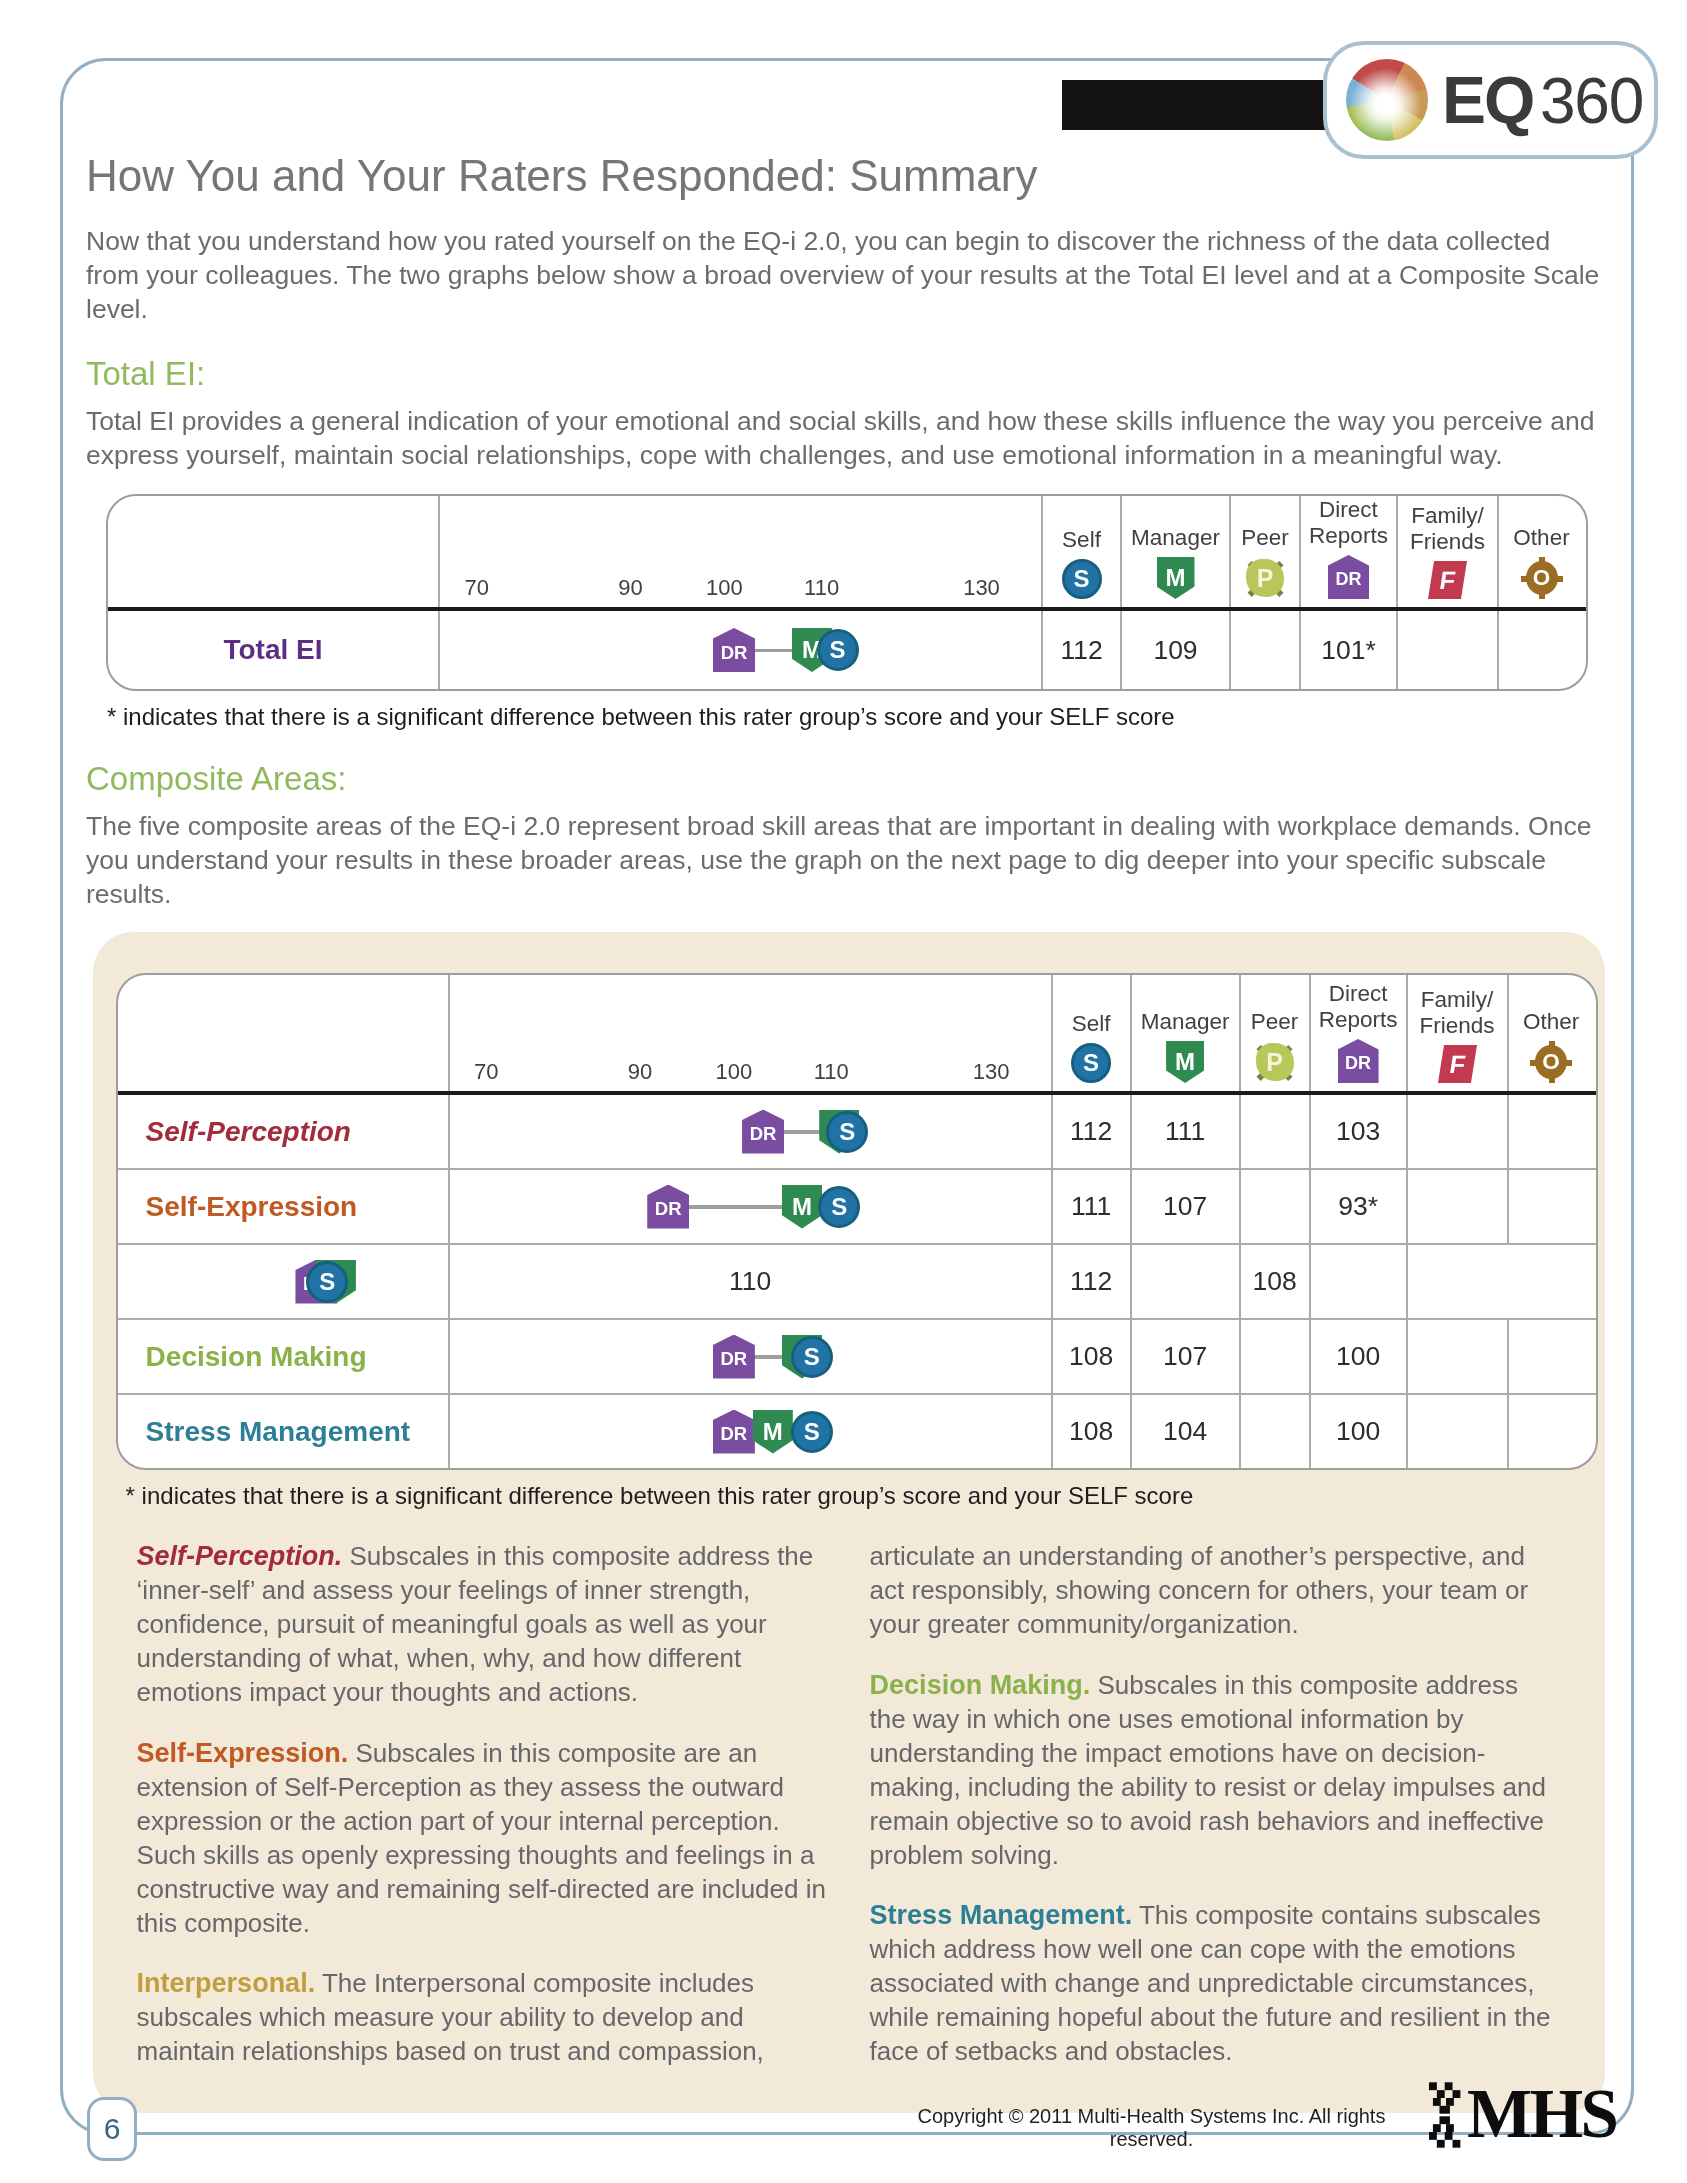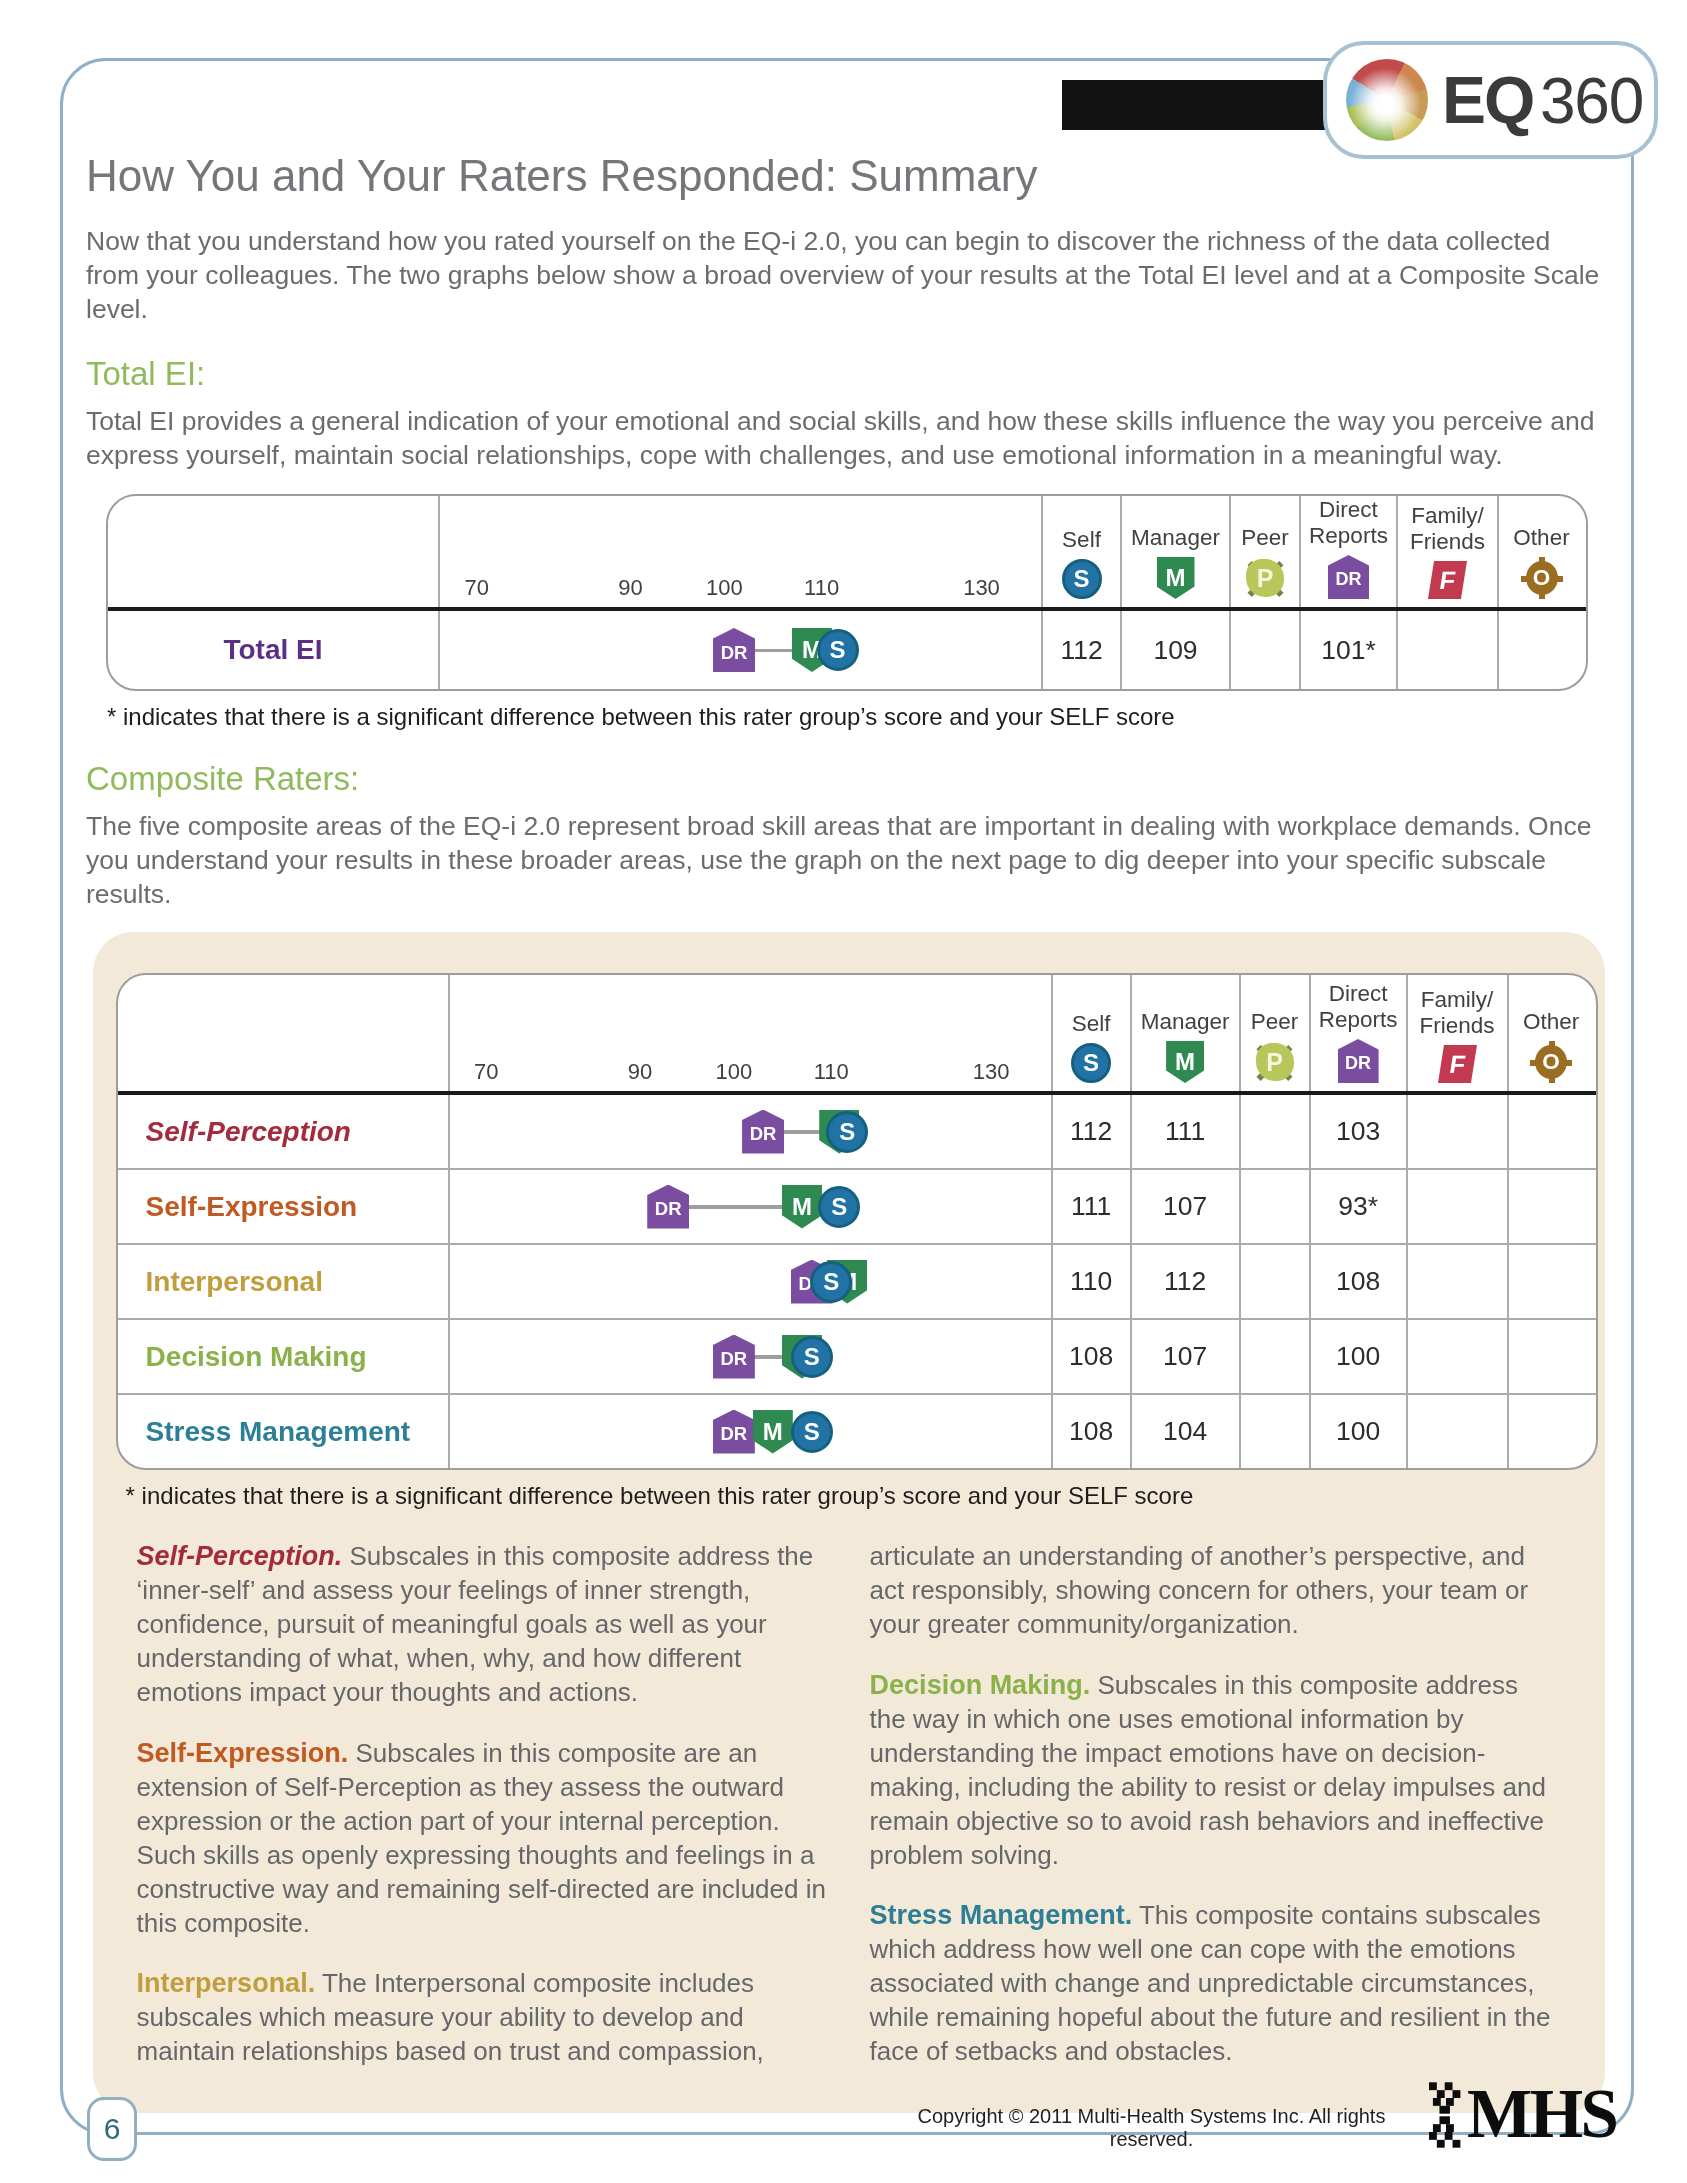--- a/index.html
+++ b/index.html
@@ -188,21 +188,21 @@
         <div class="valuecell">112</div>
         <div class="valuecell">109</div>
         <div class="valuecell"></div>
         <div class="valuecell">101*</div>
         <div class="valuecell"></div>
         <div class="valuecell"></div>
       </div>
     </div>
     <p class="footnote">* indicates that there is a significant difference between this rater group’s score and your SELF score</p>
 
-    <h2 class="sect">Composite Raters:</h2>
+    <h2 class="sect">Composite Areas:</h2>
     <p class="body">The five composite areas of the EQ-i 2.0 represent broad skill areas that are important in dealing with workplace demands. Once you understand your results in these broader areas, use the graph on the next page to dig deeper into your specific subscale results.</p>
 
     <div class="tanbox">
       <div class="gtable">
         <div class="grow ghead tall">
           <div class="labelcell"></div>
           <div class="chartcell">
             <span class="tick tk0">70</span>
             <span class="tick tk1">90</span>
             <span class="tick tk2">100</span>
@@ -283,23 +283,20 @@
             </div>
           <div class="valuecell">111</div>
           <div class="valuecell">107</div>
           <div class="valuecell"></div>
           <div class="valuecell">93*</div>
           <div class="valuecell"></div>
           <div class="valuecell"></div>
         </div>
 
         <div class="grow crow">
-          <div class="labelcell left">
-              <span class="rowlabel c-ip">Interpersonal</span>
-            </div>
           <div class="chartcell">
               <div class="connector" style="left: 60.26%; width: 5.9%;"></div>
               <div class="mk mk-dr" style="left: 60.26%;">DR</div>
               <div class="mk mk-m" style="left: 66.16%;">M</div>
               <div class="mk mk-s" style="left: 63.5%;">S</div>
             </div>
           <div class="valuecell">110</div>
           <div class="valuecell">112</div>
           <div class="valuecell"></div>
           <div class="valuecell">108</div>

